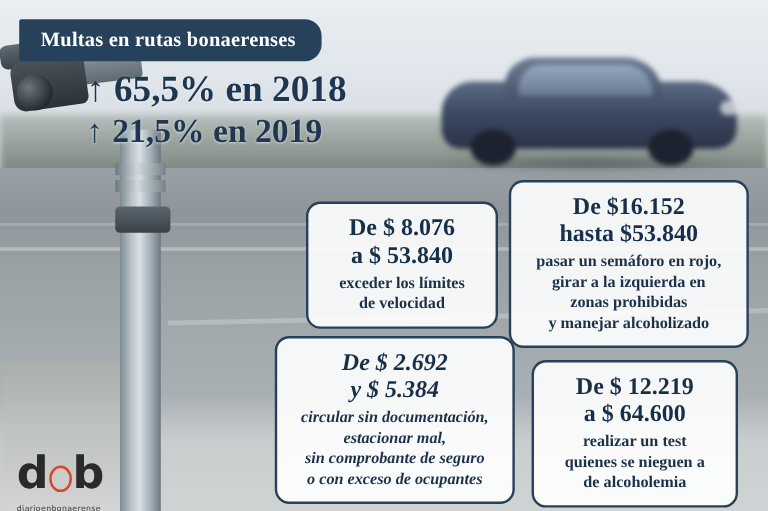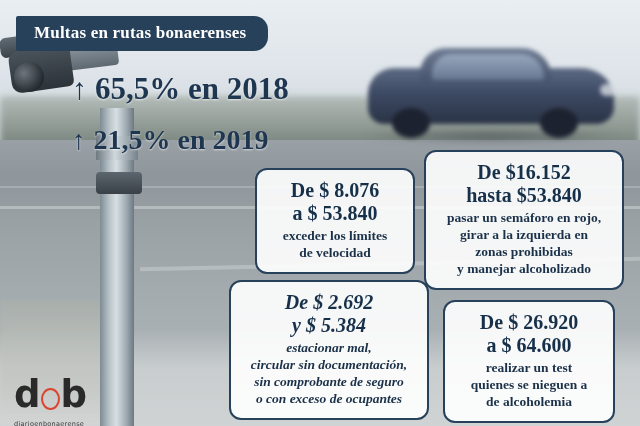--- a/index.html
+++ b/index.html
@@ -152,21 +152,21 @@
     line-height: 1.05;
   }
   .stat-row {
     display: flex;
     align-items: baseline;
     gap: 8px;
     white-space: nowrap;
     text-shadow: 0 1px 2px rgba(255,255,255,.6);
   }
   .stat-row .arrow { font-size: 30px; line-height: 1; }
-  .stat-row .val { font-size: 31px; margin-top: 15px; }
+  .stat-row .val { font-size: 31px; }
   .stats .r2 { margin-top: 4px; }
   .stats .r2 .arrow { font-size: 27px; }
   .stats .r2 .val { font-size: 28px; }
 
   
   .card {
     position: absolute;
     background: rgba(255,255,255,0.90);
     border: 2px solid #27415b;
     border-radius: 12px;
@@ -291,30 +291,30 @@
       <div>y manejar alcoholizado</div>
     </div>
   </div>
 
   <div class="card c-estacionar">
     <div class="amount">
       <div>De $ 2.692</div>
       <div>y $ 5.384</div>
     </div>
     <div class="desc">
+      <div>circular sin documentación,</div>
       <div>estacionar mal,</div>
-      <div>circular sin documentación,</div>
       <div>sin comprobante de seguro</div>
       <div>o con exceso de ocupantes</div>
     </div>
   </div>
 
   <div class="card c-test">
     <div class="amount">
-      <div>De $ 26.920</div>
+      <div>De $ 12.219</div>
       <div>a $ 64.600</div>
     </div>
     <div class="desc">
       <div>realizar un test</div>
       <div>quienes se nieguen a</div>
       <div>de alcoholemia</div>
     </div>
   </div>
 
   <div class="logo">

